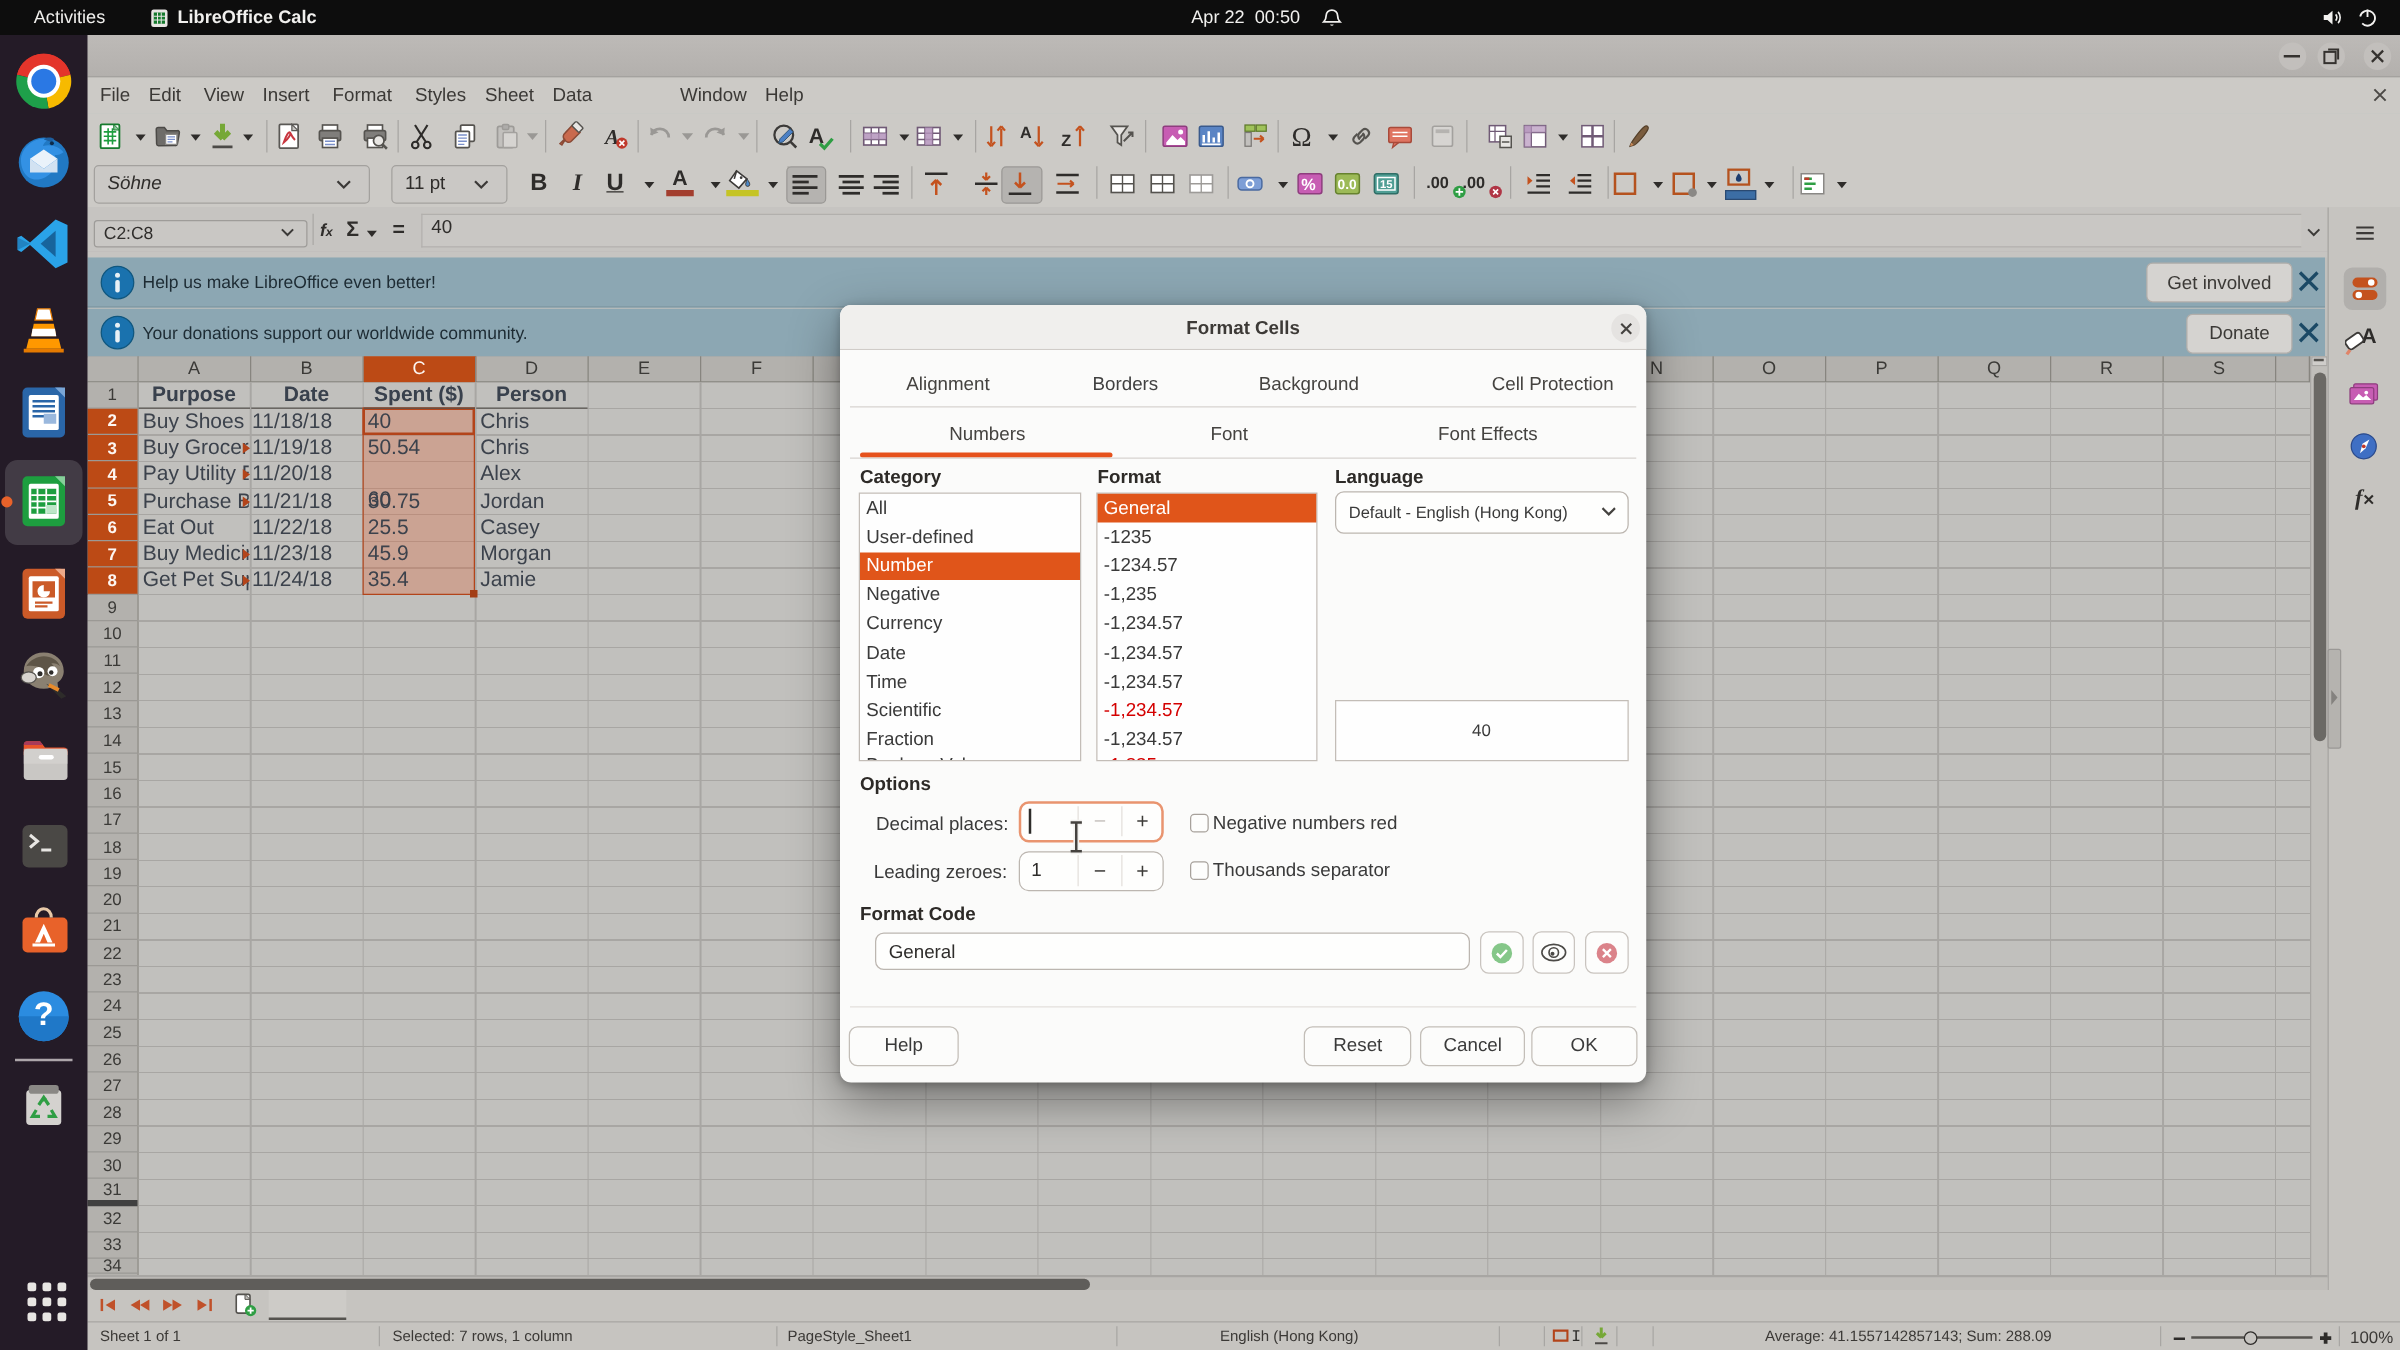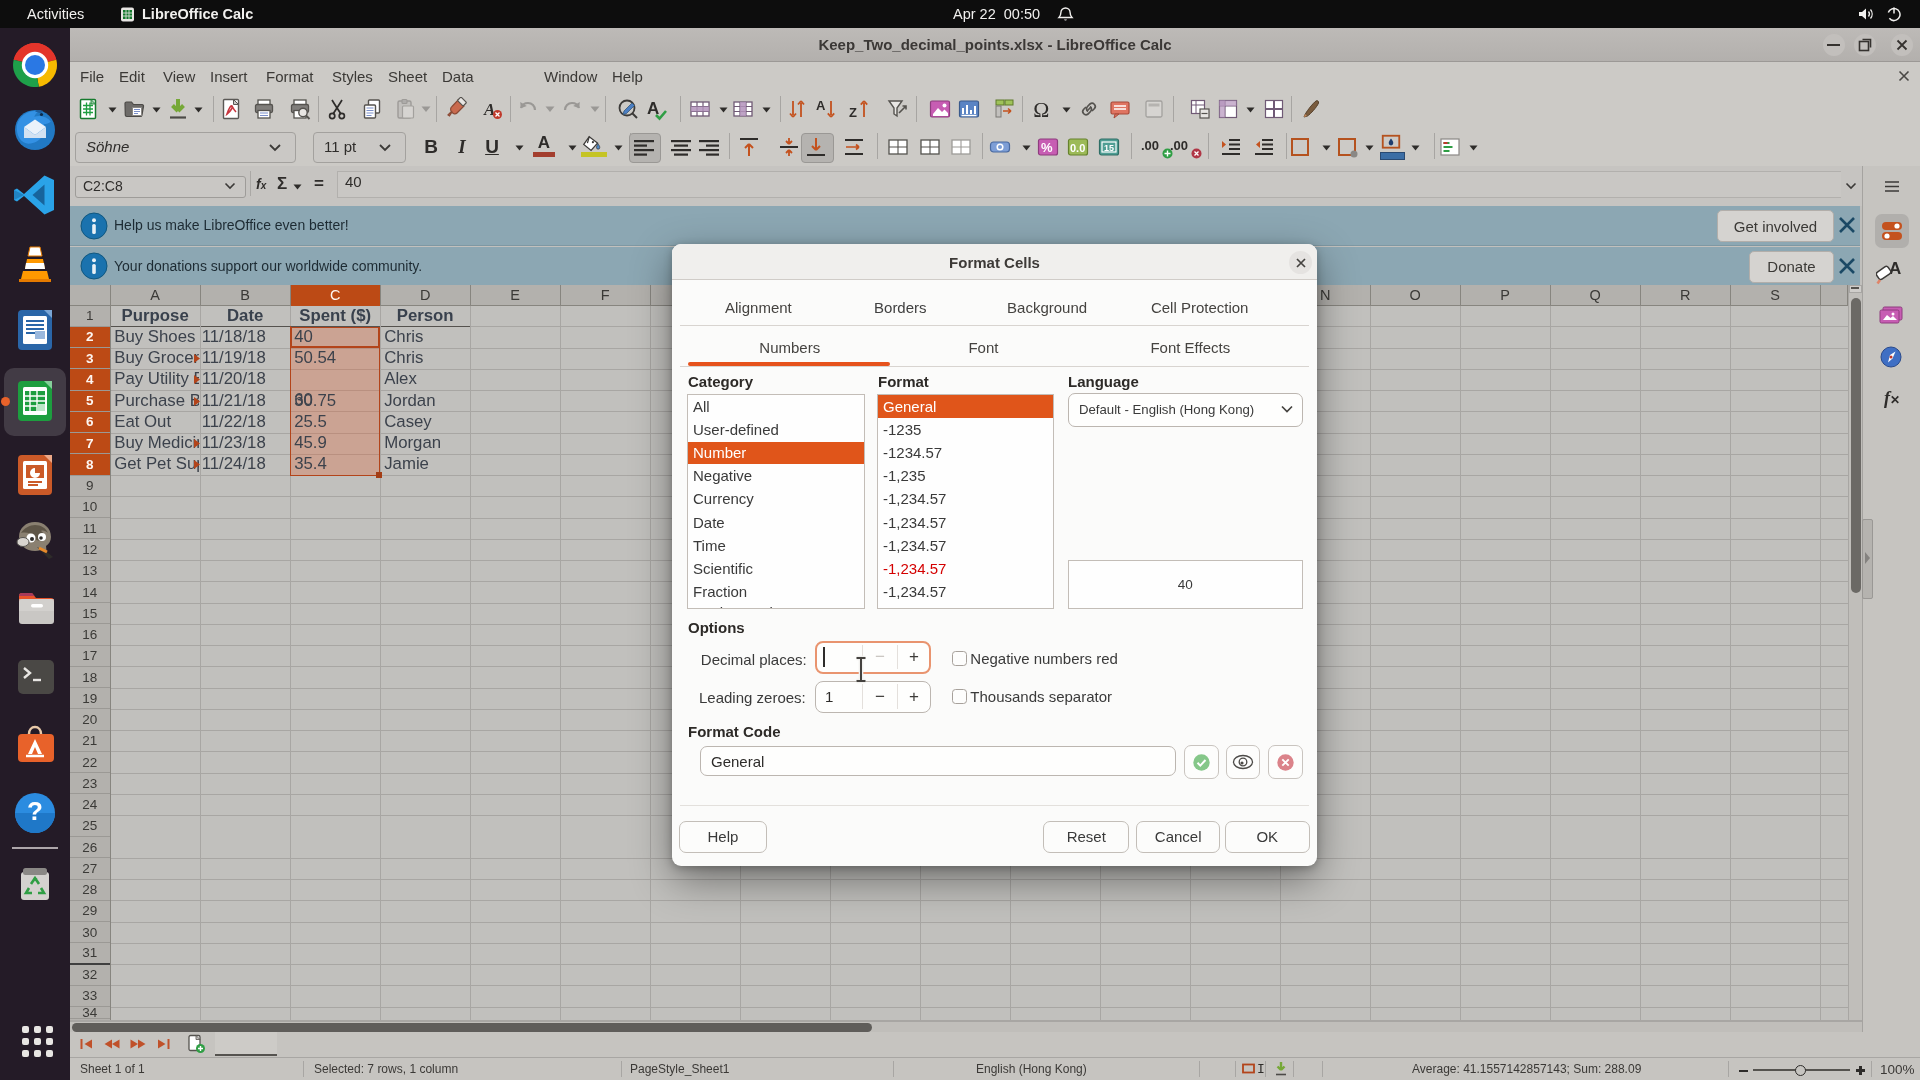--- a/index.html
+++ b/index.html
@@ -4,21 +4,20 @@
 #screen{position:relative;width:1920px;height:1080px;overflow:hidden;
   font-family:"Liberation Sans",sans-serif;background:#c1c0bd;}
 .abs{position:absolute;}
 .ctr{display:flex;align-items:center;justify-content:center;}
 .vctr{display:flex;align-items:center;}
 </style></head><body>
 <div id="screen">
 
 <div class="abs" style="left:70px;top:28px;width:1850px;height:1052px;background:#c1c0bd;"></div>
 <div class="abs" style="left:70px;top:28px;width:1850px;height:33px;background:linear-gradient(#bdbab7,#b3b0ad);border-bottom:1px solid #9c9996;"></div>
-<div class="abs" style="left:70px;top:28px;width:1850px;height:33px;display:flex;align-items:center;justify-content:center;font-size:15px;font-weight:bold;color:#3b3836;">Keep_Two_decimal_points.xlsx - LibreOffice Calc</div>
 <div class="abs" style="left:1823px;top:34px;width:22px;height:22px;border-radius:50%;background:#c2bfbc;"></div>
 <div class="abs" style="left:1854px;top:34px;width:22px;height:22px;border-radius:50%;background:#c2bfbc;"></div>
 <div class="abs" style="left:1891px;top:34px;width:22px;height:22px;border-radius:50%;background:#c2bfbc;"></div>
 <div class="abs" style="left:1827px;top:43.5px;width:13px;height:2px;background:#35322f;"></div>
 <svg class="abs" style="left:1858px;top:38px;" width="14" height="14">
       <rect x="1.5" y="3.5" width="9" height="9" fill="none" stroke="#35322f" stroke-width="1.6"></rect>
       <path d="M4.5 1.5h8v8" fill="none" stroke="#35322f" stroke-width="1.6"></path>
     </svg>
 <svg class="abs" style="left:1896px;top:39px;" width="12" height="12">
       <path d="M1.5 1.5l9 9M10.5 1.5l-9 9" stroke="#35322f" stroke-width="1.8"></path>
@@ -476,21 +475,21 @@
 <div class="abs ctr" style="left:70px;top:730.70px;width:39.7px;height:21.26px;background:transparent;color:#3b3a37;font-size:13.5px;font-weight:normal;border-bottom:1px solid #9b9995;box-sizing:border-box;">21</div>
 <div class="abs ctr" style="left:70px;top:751.96px;width:39.7px;height:21.26px;background:transparent;color:#3b3a37;font-size:13.5px;font-weight:normal;border-bottom:1px solid #9b9995;box-sizing:border-box;">22</div>
 <div class="abs ctr" style="left:70px;top:773.22px;width:39.7px;height:21.26px;background:transparent;color:#3b3a37;font-size:13.5px;font-weight:normal;border-bottom:1px solid #9b9995;box-sizing:border-box;">23</div>
 <div class="abs ctr" style="left:70px;top:794.48px;width:39.7px;height:21.26px;background:transparent;color:#3b3a37;font-size:13.5px;font-weight:normal;border-bottom:1px solid #9b9995;box-sizing:border-box;">24</div>
 <div class="abs ctr" style="left:70px;top:815.74px;width:39.7px;height:21.26px;background:transparent;color:#3b3a37;font-size:13.5px;font-weight:normal;border-bottom:1px solid #9b9995;box-sizing:border-box;">25</div>
 <div class="abs ctr" style="left:70px;top:837.00px;width:39.7px;height:21.26px;background:transparent;color:#3b3a37;font-size:13.5px;font-weight:normal;border-bottom:1px solid #9b9995;box-sizing:border-box;">26</div>
 <div class="abs ctr" style="left:70px;top:858.26px;width:39.7px;height:21.26px;background:transparent;color:#3b3a37;font-size:13.5px;font-weight:normal;border-bottom:1px solid #9b9995;box-sizing:border-box;">27</div>
 <div class="abs ctr" style="left:70px;top:879.52px;width:39.7px;height:21.26px;background:transparent;color:#3b3a37;font-size:13.5px;font-weight:normal;border-bottom:1px solid #9b9995;box-sizing:border-box;">28</div>
 <div class="abs ctr" style="left:70px;top:900.78px;width:39.7px;height:21.26px;background:transparent;color:#3b3a37;font-size:13.5px;font-weight:normal;border-bottom:1px solid #9b9995;box-sizing:border-box;">29</div>
 <div class="abs ctr" style="left:70px;top:922.04px;width:39.7px;height:21.26px;background:transparent;color:#3b3a37;font-size:13.5px;font-weight:normal;border-bottom:1px solid #9b9995;box-sizing:border-box;">30</div>
-<div class="abs ctr" style="left:70px;top:943.30px;width:39.7px;height:21.26px;background:transparent;color:#3b3a37;font-size:13.5px;font-weight:normal;border-bottom:2px solid #404040;box-sizing:border-box;">31</div>
+<div class="abs ctr" style="left:70px;top:943.30px;width:39.7px;height:21.26px;background:transparent;color:#3b3a37;font-size:13.5px;font-weight:normal;border-bottom:5px solid #404040;box-sizing:border-box;">31</div>
 <div class="abs ctr" style="left:70px;top:964.56px;width:39.7px;height:21.26px;background:transparent;color:#3b3a37;font-size:13.5px;font-weight:normal;border-bottom:1px solid #9b9995;box-sizing:border-box;">32</div>
 <div class="abs ctr" style="left:70px;top:985.82px;width:39.7px;height:21.26px;background:transparent;color:#3b3a37;font-size:13.5px;font-weight:normal;border-bottom:1px solid #9b9995;box-sizing:border-box;">33</div>
 <div class="abs ctr" style="left:70px;top:1007.08px;width:39.7px;height:12.42px;background:transparent;color:#3b3a37;font-size:13.5px;font-weight:normal;border-bottom:1px solid #9b9995;box-sizing:border-box;">34</div>
 <div class="abs" style="left:110.7px;top:305.5px;width:1737.3px;height:714.0px;background:#c1c0bd;
 background-image:repeating-linear-gradient(to right,transparent 0px,transparent 89.0px,#a8a6a3 89.0px,#a8a6a3 90.0px),
 repeating-linear-gradient(to bottom,transparent 0px,transparent 20.26px,#a8a6a3 20.26px,#a8a6a3 21.26px);"></div>
 <div class="abs" style="left:290.7px;top:326.76px;width:89.0px;height:148.82px;background:rgba(233,84,32,0.27);"></div>
 <div class="abs" style="left:289.7px;top:325.76px;width:90.0px;height:149.82px;border:1.5px solid #b3441a;box-sizing:border-box;"></div>
 <div class="abs" style="left:289.7px;top:325.76px;width:90.0px;height:22.26px;border:2px solid #b3441a;box-sizing:border-box;"></div>
 <div class="abs" style="left:375.7px;top:471.58px;width:6px;height:6px;background:#a33d15;"></div>
@@ -768,21 +767,21 @@
 <div class="abs" style="left:672px;top:244px;width:645px;height:622px;background:#fbfbfa;border-radius:9px;box-shadow:0 14px 40px rgba(0,0,0,0.42),0 2px 8px rgba(0,0,0,0.25);"></div>
 <div class="abs" style="left:672px;top:244px;width:645px;height:36px;background:#f0efed;border-radius:9px 9px 0 0;border-bottom:1px solid #d0ccc8;box-sizing:border-box;"></div>
 <div class="abs ctr" style="left:672px;top:244px;width:645px;height:36px;font-size:15px;font-weight:bold;color:#3d3a37;">Format Cells</div>
 <div class="abs" style="left:1289px;top:251px;width:23px;height:23px;border-radius:50%;background:#e5e3e1;"></div>
 <svg class="abs" style="left:1295.5px;top:257.5px;" width="10" height="10">
       <path d="M1 1l8 8M9 1L1 9" stroke="#454340" stroke-width="1.7"></path>
     </svg>
 <div class="abs" style="left:688.4px;top:299px;width:140px;text-align:center;font-size:15px;color:#454340;">Alignment</div>
 <div class="abs" style="left:830.3px;top:299px;width:140px;text-align:center;font-size:15px;color:#404040;">Borders</div>
 <div class="abs" style="left:977.0999999999999px;top:299px;width:140px;text-align:center;font-size:15px;color:#454340;">Background</div>
-<div class="abs" style="left:1150.9px;top:299px;width:140px;text-align:left;font-size:15px;color:#454340;">Cell Protection</div>
+<div class="abs" style="left:1150.9px;top:299px;width:140px;text-align:right;font-size:15px;color:#454340;">Cell Protection</div>
 <div class="abs" style="left:680px;top:324.5px;width:629px;height:1px;background:#d8d4d0;"></div>
 <div class="abs" style="left:719.8px;top:339px;width:140px;text-align:center;font-size:15px;color:#454340;">Numbers</div>
 <div class="abs" style="left:913.4px;top:339px;width:140px;text-align:center;font-size:15px;color:#454340;">Font</div>
 <div class="abs" style="left:1120.3px;top:339px;width:140px;text-align:center;font-size:15px;color:#454340;">Font Effects</div>
 <div class="abs" style="left:688px;top:362px;width:202px;height:3.5px;background:#e6521c;border-radius:2px;"></div>
 <div class="abs" style="left:680px;top:365.5px;width:629px;height:1px;background:#d8d4d0;"></div>
 <div class="abs" style="left:688px;top:373px;font-size:15px;font-weight:bold;color:#2d2a27;">Category</div>
 <div class="abs" style="left:878px;top:373px;font-size:15px;font-weight:bold;color:#2d2a27;">Format</div>
 <div class="abs" style="left:1068px;top:373px;font-size:15px;font-weight:bold;color:#2d2a27;">Language</div>
 <div class="abs" style="left:687px;top:393.5px;width:178px;height:215.5px;background:#fefefe;border:1px solid #c3bdb7;box-sizing:border-box;overflow:hidden;"></div>

